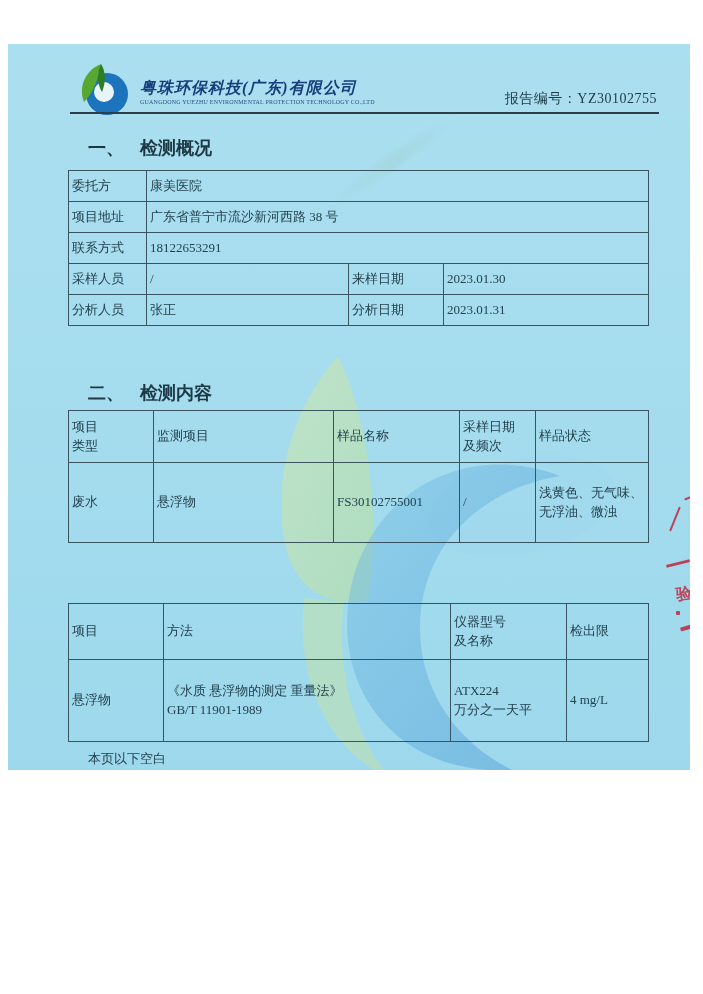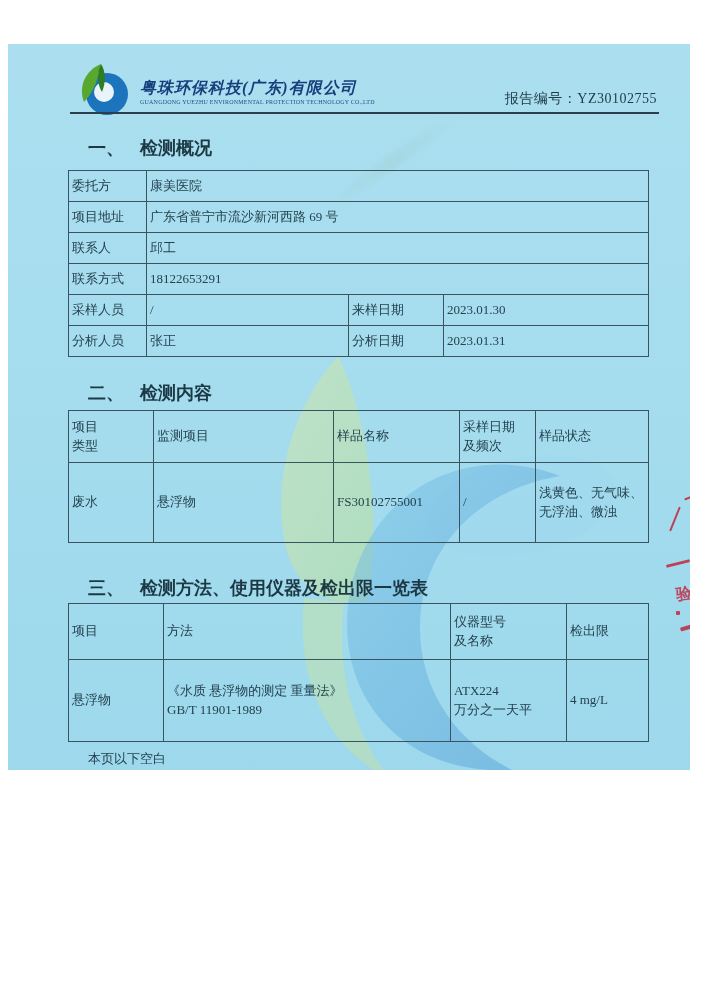--- a/index.html
+++ b/index.html
@@ -111,25 +111,21 @@
         <col style="width:95px">
         <col style="width:205px">
       </colgroup>
     <tbody>
         <tr style="height:31px">
       <td>委托方</td>
       <td colspan="3">康美医院</td>
     </tr>
     <tr style="height:31px">
       <td>项目地址</td>
-      <td colspan="3">广东省普宁市流沙新河西路 69 号</td>
-    </tr>
-    <tr style="height:31px">
-      <td>联系人</td>
-      <td colspan="3">邱工</td>
+      <td colspan="3">广东省普宁市流沙新河西路 38 号</td>
     </tr>
     <tr style="height:31px">
       <td>联系方式</td>
       <td colspan="3">18122653291</td>
     </tr>
     <tr style="height:31px">
       <td>采样人员</td>
       <td>/</td>
       <td>来样日期</td>
       <td>2023.01.30</td>
@@ -169,23 +165,20 @@
       <td>废水</td>
       <td>悬浮物</td>
       <td>FS30102755001</td>
       <td>/</td>
       <td class="pre">浅黄色、无气味、
 无浮油、微浊</td>
     </tr>
   </tbody>
     </table>
 
-  <div class="abs sec-title" style="left:80px;top:532px;">
-    <span class="num">三、</span><span>检测方法、使用仪器及检出限一览表</span>
-  </div>
 
   <table class="doc abs" style="left:60px;top:559px;width:580px;">
     <colgroup>
         <col style="width:95px">
         <col style="width:287px">
         <col style="width:116px">
         <col style="width:82px">
       </colgroup>
     <tbody>
         <tr style="height:56px">

